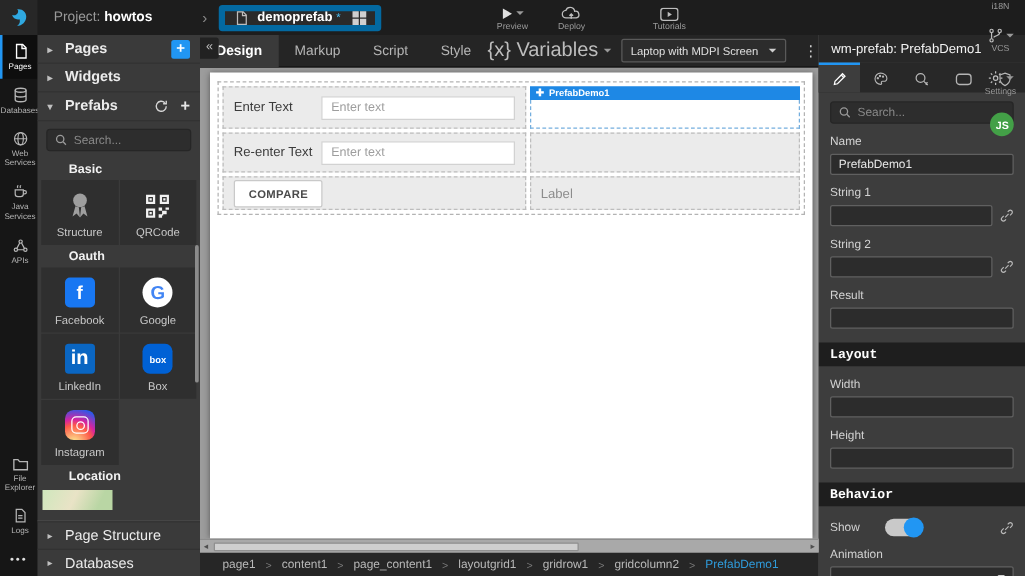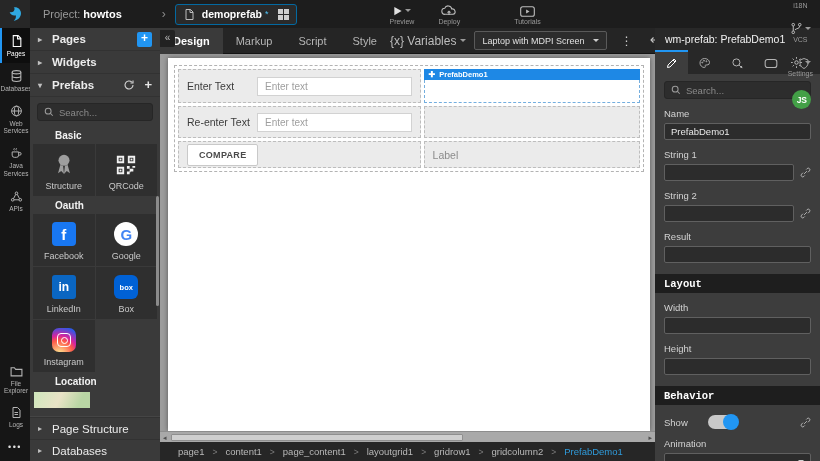--- a/index.html
+++ b/index.html
@@ -6,21 +6,21 @@
   html,body { width:820px; height:461px; overflow:hidden; }
   body { font-family:"Liberation Sans", sans-serif; background:#1d1d1d; -webkit-font-smoothing:antialiased; }
   svg { display:block; }
 
   
   .topbar { height:28px; display:flex; align-items:center; background:#1d1d1d; color:#bbb; position:relative; }
   .logo { width:30px; height:28px; background:#272727; display:flex; align-items:center; justify-content:center; }
   .project { margin-left:13px; font-size:11px; color:#9a9a9a; white-space:nowrap; }
   .project b { color:#fff; }
   .nav-chev { margin-left:40px; color:#8a8a8a; font-size:12px; }
-  .pagebox { display:flex; align-items:center; gap:7px; background:#2a2a2a; border:1px solid #0369a1; border-radius:3px; height:21px; margin-left:9px; padding:0 7px; }
+  .pagebox { display:flex; align-items:center; gap:7px; background:#2a2a2a; border:5px solid #0369a1; border-radius:3px; height:21px; margin-left:9px; padding:0 7px; }
   .pagebox .pname { color:#fff; font-size:10.5px; font-weight:bold; }
   .pagebox .star { color:#4fc3f7; font-size:9px; margin-left:-4px; }
   .gridglyph { width:11px; height:11px; display:grid; grid-template-columns:5px 5px; grid-template-rows:5px 5px; gap:1px; margin-left:3px; }
   .gridglyph i { background:#cfcfcf; }
   .tb-act { display:flex; flex-direction:column; align-items:center; gap:1px; color:#bdbdbd; cursor:pointer; }
   .tb-act .lbl { font-size:7px; color:#9a9a9a; white-space:nowrap; }
   .tb-act .ic { height:13px; display:flex; align-items:flex-end; gap:2px; }
   .caret { width:0; height:0; border:3px solid transparent; border-top-color:#9a9a9a; margin-bottom:2px; }
   .acts { display:flex; align-items:center; }
   .tools { margin-left:auto; display:flex; align-items:center; gap:13px; margin-right:7px;flex-direction:column; }
@@ -48,36 +48,36 @@
   .psearch input { flex:1; background:transparent; border:none; outline:none; color:#bdbdbd; font-size:9.5px; width:60px; }
   .psearch input::placeholder { color:#8a8a8a; }
   .plist { flex:1; overflow:hidden; position:relative; }
   .cat { height:18px; display:flex; align-items:center; padding:0 9px; font-size:10px; font-weight:bold; color:#f2f2f2;margin-left:16px; }
   .tiles { display:grid; grid-template-columns:1fr 1fr; gap:1px; padding:0 3px; }
   .tile { background:#2f2f2f; height:52px; display:flex; flex-direction:column; align-items:center; justify-content:flex-end; gap:5px; padding-bottom:5px; cursor:pointer; }
   .tile .tlbl { font-size:9px; color:#c9c9c9; }
   .brand { width:24px; height:24px; border-radius:4px; display:flex; align-items:center; justify-content:center; color:#fff; font-weight:bold; }
   .fb { background:#1877f2; font-size:15px; }
   .gg { background:#fff; border-radius:50%; color:#4285F4; font-size:15px; }
-  .li { background:#0a66c2; border-radius:3px; font-size:12px; }
+  .li { background:#0a66c2; border-radius:3px; font-size:16px; }
   .bx { background:#0061d5; border-radius:6px; font-size:7.5px; text-transform:lowercase; }
   .ig { border-radius:7px; background:radial-gradient(circle at 30% 110%, #fdf497 0%, #fd5949 45%, #d6249f 60%, #285AEB 90%); position:relative; }
   .ig i { width:14px; height:14px; border:1.8px solid #fff; border-radius:4px; position:relative; }
   .ig i::after { content:""; position:absolute; left:3px; top:3px; width:5px; height:5px; border:1.6px solid #fff; border-radius:50%; }
   .maptile { width:56px; height:16px; margin:2px 0 0 4px; background:linear-gradient(115deg,#cfe7bd 0%,#e9e3c6 45%,#b9d6a4 80%); }
   .pscroll { position:absolute; right:1px; top:70px; width:3px; height:110px; background:#8b8b8b; border-radius:2px; }
   .pbottom { flex:none; border-top:1px solid #454545; }
   .pbottom .prow { font-weight:normal; border-bottom:none; border-top:1px solid #323232; height:22px; }
 
   
   .center { flex:1; min-width:0; display:flex; flex-direction:column; background:#9c9c9c; }
   .ctoolbar { height:26px; flex:none; background:#252525; display:flex; align-items:center; border-bottom:1px solid #141414; }
   .ctab { padding:0 13px; height:26px; line-height:26px; font-size:11px; color:#b5b5b5; cursor:pointer; }
   .ctab.active { background:#3a3a3a; color:#fff; font-weight:bold; }
-  .vars { margin-left:auto; display:flex; align-items:center; gap:4px; color:#bdbdbd; font-size:12px; cursor:pointer; white-space:nowrap; }
+  .vars { margin-left:auto; display:flex; align-items:center; gap:4px; color:#bdbdbd; font-size:16px; cursor:pointer; white-space:nowrap; }
   .device { height:19px; border:1px solid #5a5a5a; background:#2c2c2c; border-radius:2px; font-size:9px; color:#e0e0e0; display:flex; align-items:center; gap:8px; padding:0 7px; margin:0 8px; cursor:pointer; white-space:nowrap; }
   .kebab { color:#cfcfcf; font-size:12px; padding:0 6px; cursor:pointer; letter-spacing:0; line-height:10px; }
   .tb-ic { padding:0 6px; color:#c9c9c9; cursor:pointer; }
   .vdiv { width:1px; height:16px; background:#454545; margin:0 2px; }
   .more-chev { color:#9fc6e8; font-size:11px; padding:0 7px 0 4px; cursor:pointer; }
 
   .workarea { flex:1; padding:4px 5px 0 8px; overflow:hidden; }
   .canvas { background:#fff; height:100%; box-shadow:0 0 5px rgba(0,0,0,.45); padding:7px 6px; }
   .formgrid { border:1px dashed #b3b3b3; padding:3px; display:flex; flex-direction:column; gap:3px; }
   .grow { display:flex; gap:3px; }

